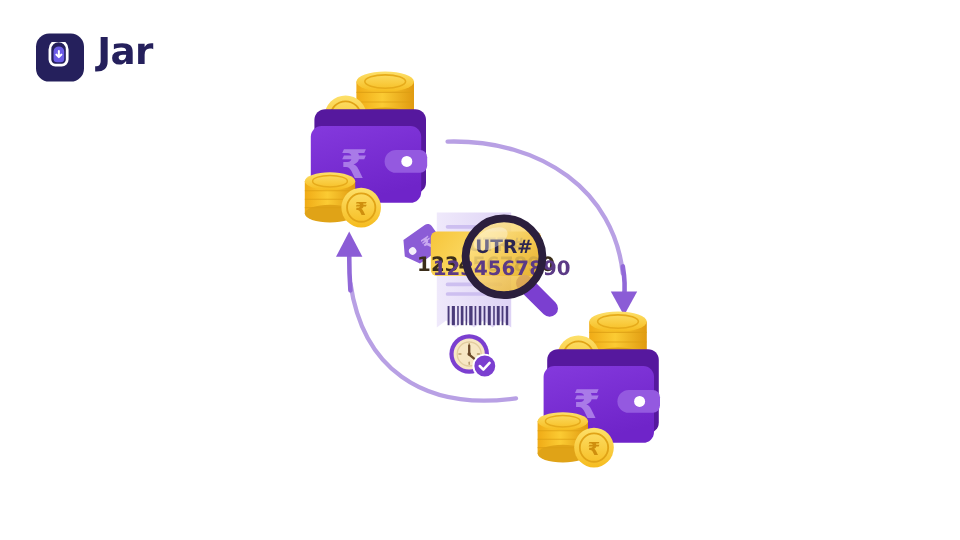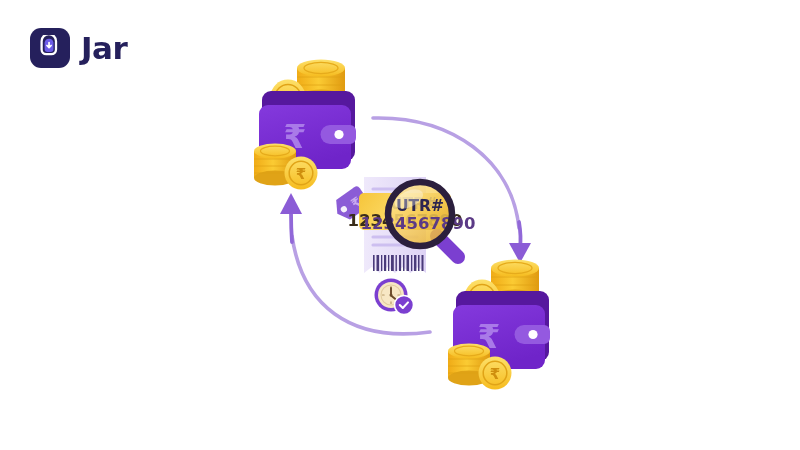--- a/index.html
+++ b/index.html
@@ -12,21 +12,21 @@
   #stage {
     position: relative;
     width: 800px; height: 450px;
     background: #ffffff;
   }
 
   
   .brand {
     position: absolute;
     left: 30px; top: 28px;
-    display: flex; align-items: center; gap: 11px;
+    display: flex; gap: 11px;
   }
   .brand-mark {
     width: 40px; height: 40px;
     border-radius: 11px;
     background: #25205c;
     display: flex; align-items: center; justify-content: center;
     flex: 0 0 auto;
   }
   .brand-word {
     font-family: "DejaVu Sans", sans-serif;

